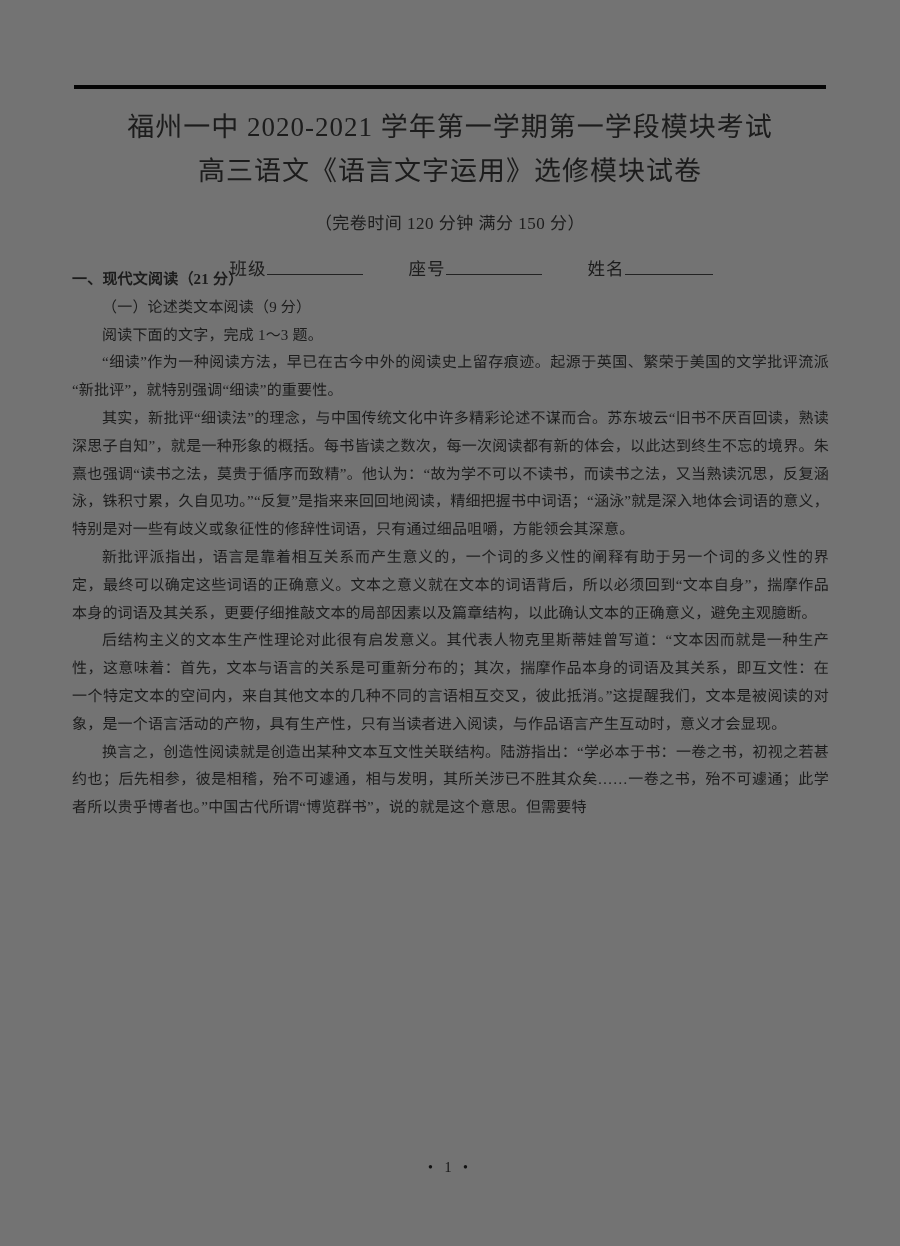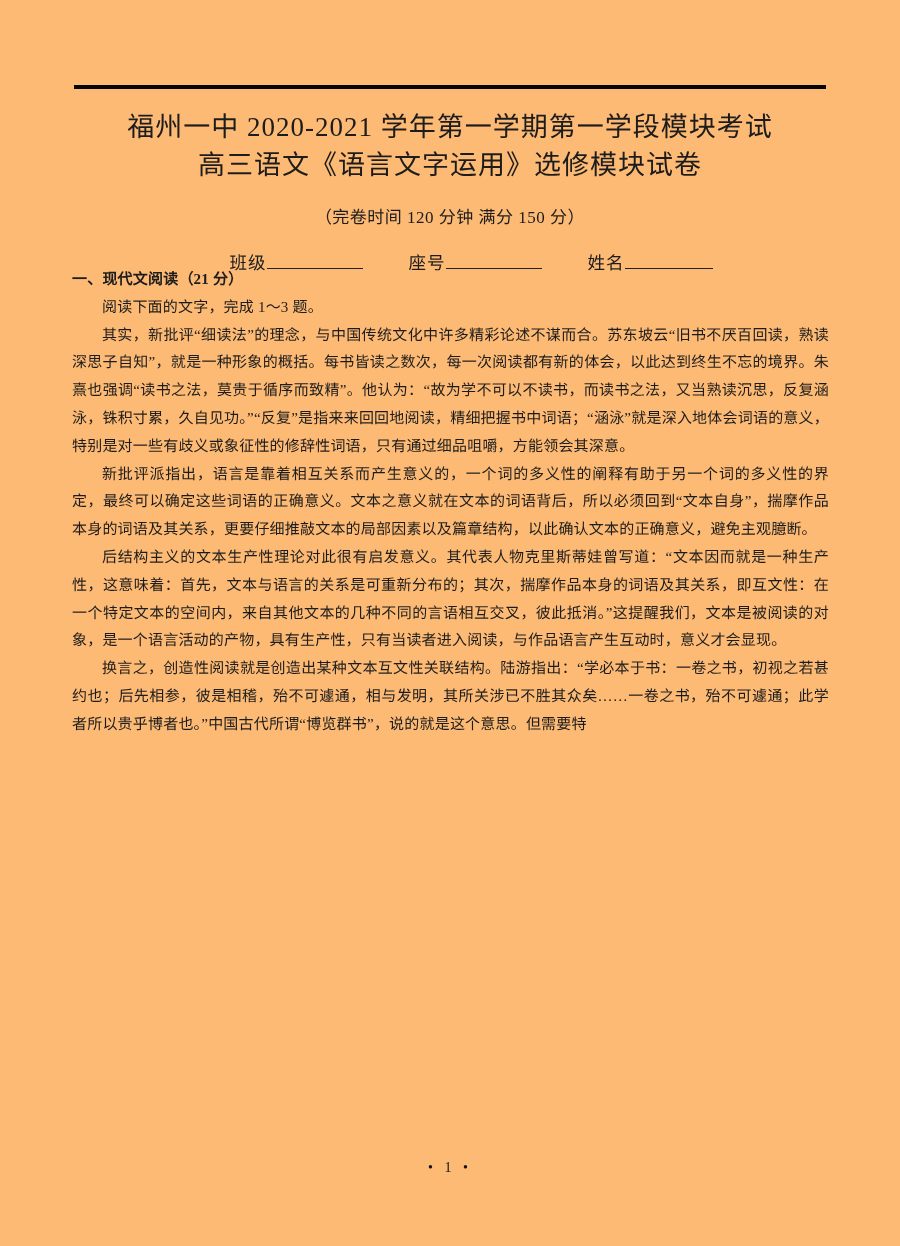--- a/index.html
+++ b/index.html
@@ -9,21 +9,21 @@
     height: 1246px;
     position: relative;
     font-family: "Liberation Serif", "DejaVu Serif", serif;
     color: #1c1c1c;
     overflow: hidden;
   }
   .page {
     position: absolute;
     top: 0; left: 0;
     width: 900px; height: 1246px;
-    background: #fdba74;
+    background: #737373;
   }
   .top-rule {
     position: absolute;
     top: 85px;
     left: 74px;
     width: 752px;
     height: 4px;
     background: #050505;
   }
   .header { position: absolute; top: 108px; left: 0; width: 900px; text-align: center; }
@@ -31,20 +31,21 @@
     font-size: 27px;
     font-weight: 500;
     letter-spacing: 1px;
     line-height: 38px;
   }
   .title-2 {
     font-size: 27px;
     font-weight: 500;
     letter-spacing: 1px;
     line-height: 38px;
+    margin-top: 6px;
   }
   .exam-info {
     font-size: 17px;
     line-height: 24px;
     margin-top: 22px;
     letter-spacing: 0.5px;
   }
   .student-line {
     margin-top: 20px;
     font-size: 17.5px;
@@ -97,21 +98,23 @@
     <div class="title-1">福州一中 2020-2021 学年第一学期第一学段模块考试</div>
     <div class="title-2">高三语文《语言文字运用》选修模块试卷</div>
     <div class="exam-info">（完卷时间 120 分钟  满分 150 分）</div>
     <div class="student-line">
       <span class="field"><span>班级</span><span class="blank"></span></span><span class="field"><span>座号</span><span class="blank"></span></span><span class="field"><span>姓名</span><span class="blank short"></span></span>
     </div>
   </div>
 
   <div class="content">
     <p class="section-heading">一、现代文阅读（21 分）</p>
+    <p class="indent">（一）论述类文本阅读（9 分）</p>
     <p class="indent">阅读下面的文字，完成 1～3 题。</p>
+    <p class="para">“细读”作为一种阅读方法，早已在古今中外的阅读史上留存痕迹。起源于英国、繁荣于美国的文学批评流派“新批评”，就特别强调“细读”的重要性。</p>
     <p class="para">其实，新批评“细读法”的理念，与中国传统文化中许多精彩论述不谋而合。苏东坡云“旧书不厌百回读，熟读深思子自知”，就是一种形象的概括。每书皆读之数次，每一次阅读都有新的体会，以此达到终生不忘的境界。朱熹也强调“读书之法，莫贵于循序而致精”。他认为：“故为学不可以不读书，而读书之法，又当熟读沉思，反复涵泳，铢积寸累，久自见功。”“反复”是指来来回回地阅读，精细把握书中词语；“涵泳”就是深入地体会词语的意义，特别是对一些有歧义或象征性的修辞性词语，只有通过细品咀嚼，方能领会其深意。</p>
     <p class="para">新批评派指出，语言是靠着相互关系而产生意义的，一个词的多义性的阐释有助于另一个词的多义性的界定，最终可以确定这些词语的正确意义。文本之意义就在文本的词语背后，所以必须回到“文本自身”，揣摩作品本身的词语及其关系，更要仔细推敲文本的局部因素以及篇章结构，以此确认文本的正确意义，避免主观臆断。</p>
     <p class="para">后结构主义的文本生产性理论对此很有启发意义。其代表人物克里斯蒂娃曾写道：“文本因而就是一种生产性，这意味着：首先，文本与语言的关系是可重新分布的；其次，揣摩作品本身的词语及其关系，即互文性：在一个特定文本的空间内，来自其他文本的几种不同的言语相互交叉，彼此抵消。”这提醒我们，文本是被阅读的对象，是一个语言活动的产物，具有生产性，只有当读者进入阅读，与作品语言产生互动时，意义才会显现。</p>
     <p class="para">换言之，创造性阅读就是创造出某种文本互文性关联结构。陆游指出：“学必本于书：一卷之书，初视之若甚约也；后先相参，彼是相稽，殆不可遽通，相与发明，其所关涉已不胜其众矣……一卷之书，殆不可遽通；此学者所以贵乎博者也。”中国古代所谓“博览群书”，说的就是这个意思。但需要特</p>
   </div>
 
   <div class="footer">• 1 •</div>
 
 </div>
 

